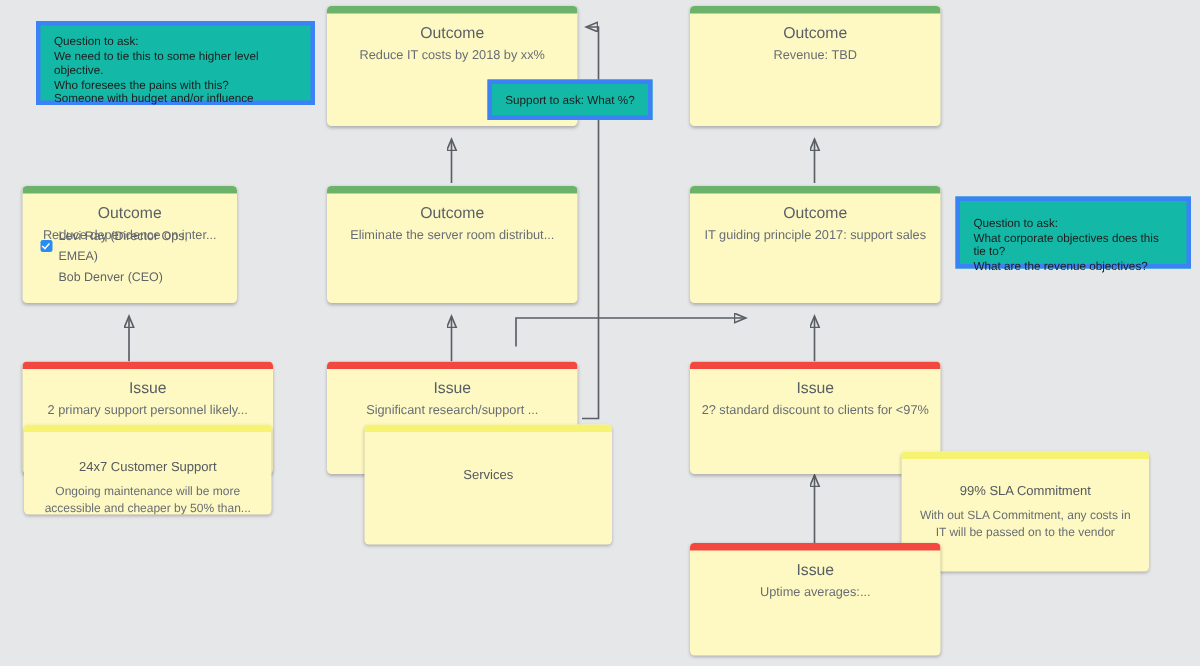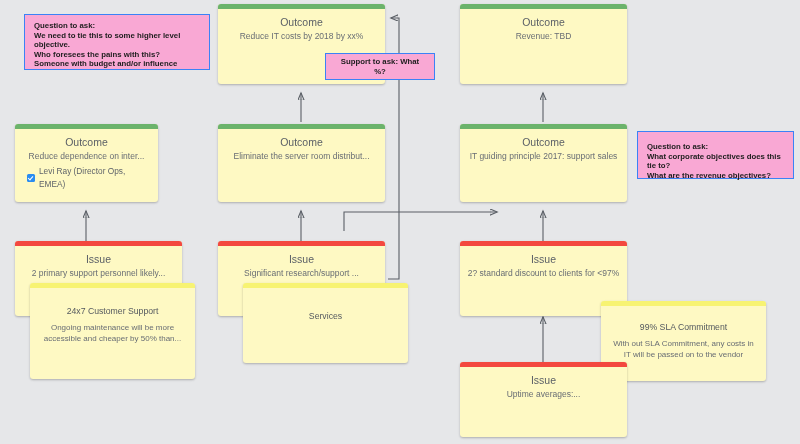--- a/index.html
+++ b/index.html
@@ -102,28 +102,27 @@
     border: solid #ffffff;
     border-width: 0 1.3px 1.3px 0;
     transform: rotate(42deg);
   }
   .cb.blank { background: transparent; }
   .cb.blank::after { display: none; }
 
   
   .note {
     position: absolute;
-    background: #f9a8d4;
-    border: 1px solid #3b82f6;
+    background: #14b8a6;
+    border: 3px solid #3b82f6;
     box-sizing: border-box;
     font-size: 7.8px;
     color: #1d1d1d;
     line-height: 9.6px;
     padding: 6px 9px;
-    font-weight: bold;
   }
   .note.centered {
     display: flex;
     align-items: center;
     justify-content: center;
     text-align: center;
     padding: 4px 8px;
   }
   .note .note-line { white-space: pre-wrap; }
 
@@ -202,20 +201,24 @@
     <div class="topbar"></div>
     <div class="body">
       <div class="card-type">Outcome</div>
       <div class="card-desc">Reduce dependence on inter...</div>
     </div>
     <div class="assignees">
       <div class="assignee">
         <span class="cb"></span>
         <span>Levi Ray (Director Ops, EMEA)</span>
       </div>
+      <div class="assignee">
+        <span class="cb blank"></span>
+        <span>Bob Denver (CEO)</span>
+      </div>
     </div>
   </div>
 
   <div class="card green" style="left:218px; top:124px; width:167px; height:78px;">
     <div class="topbar"></div>
     <div class="body">
       <div class="card-type">Outcome</div>
       <div class="card-desc">Eliminate the server room distribut...</div>
     </div>
   </div>
@@ -251,21 +254,21 @@
   </div>
 
   <div class="card red" style="left:460px; top:241px; width:167px; height:75px;">
     <div class="topbar"></div>
     <div class="body">
       <div class="card-type">Issue</div>
       <div class="card-desc">2? standard discount to clients for &lt;97%</div>
     </div>
   </div>
 
-  <div class="card yellow" style="left:30px; top:283px; width:165px; height:96px;">
+  <div class="card yellow" style="left:16px; top:283px; width:165px; height:60px;">
     <div class="topbar"></div>
     <div class="body" style="padding-top:22px;">
       <div class="card-title">24x7 Customer Support</div>
       <div class="card-sub">Ongoing maintenance will be more accessible and cheaper by 50% than...</div>
     </div>
   </div>
 
   <div class="card yellow" style="left:243px; top:283px; width:165px; height:80px;">
     <div class="topbar"></div>
     <div class="body" style="padding-top:27px;">

